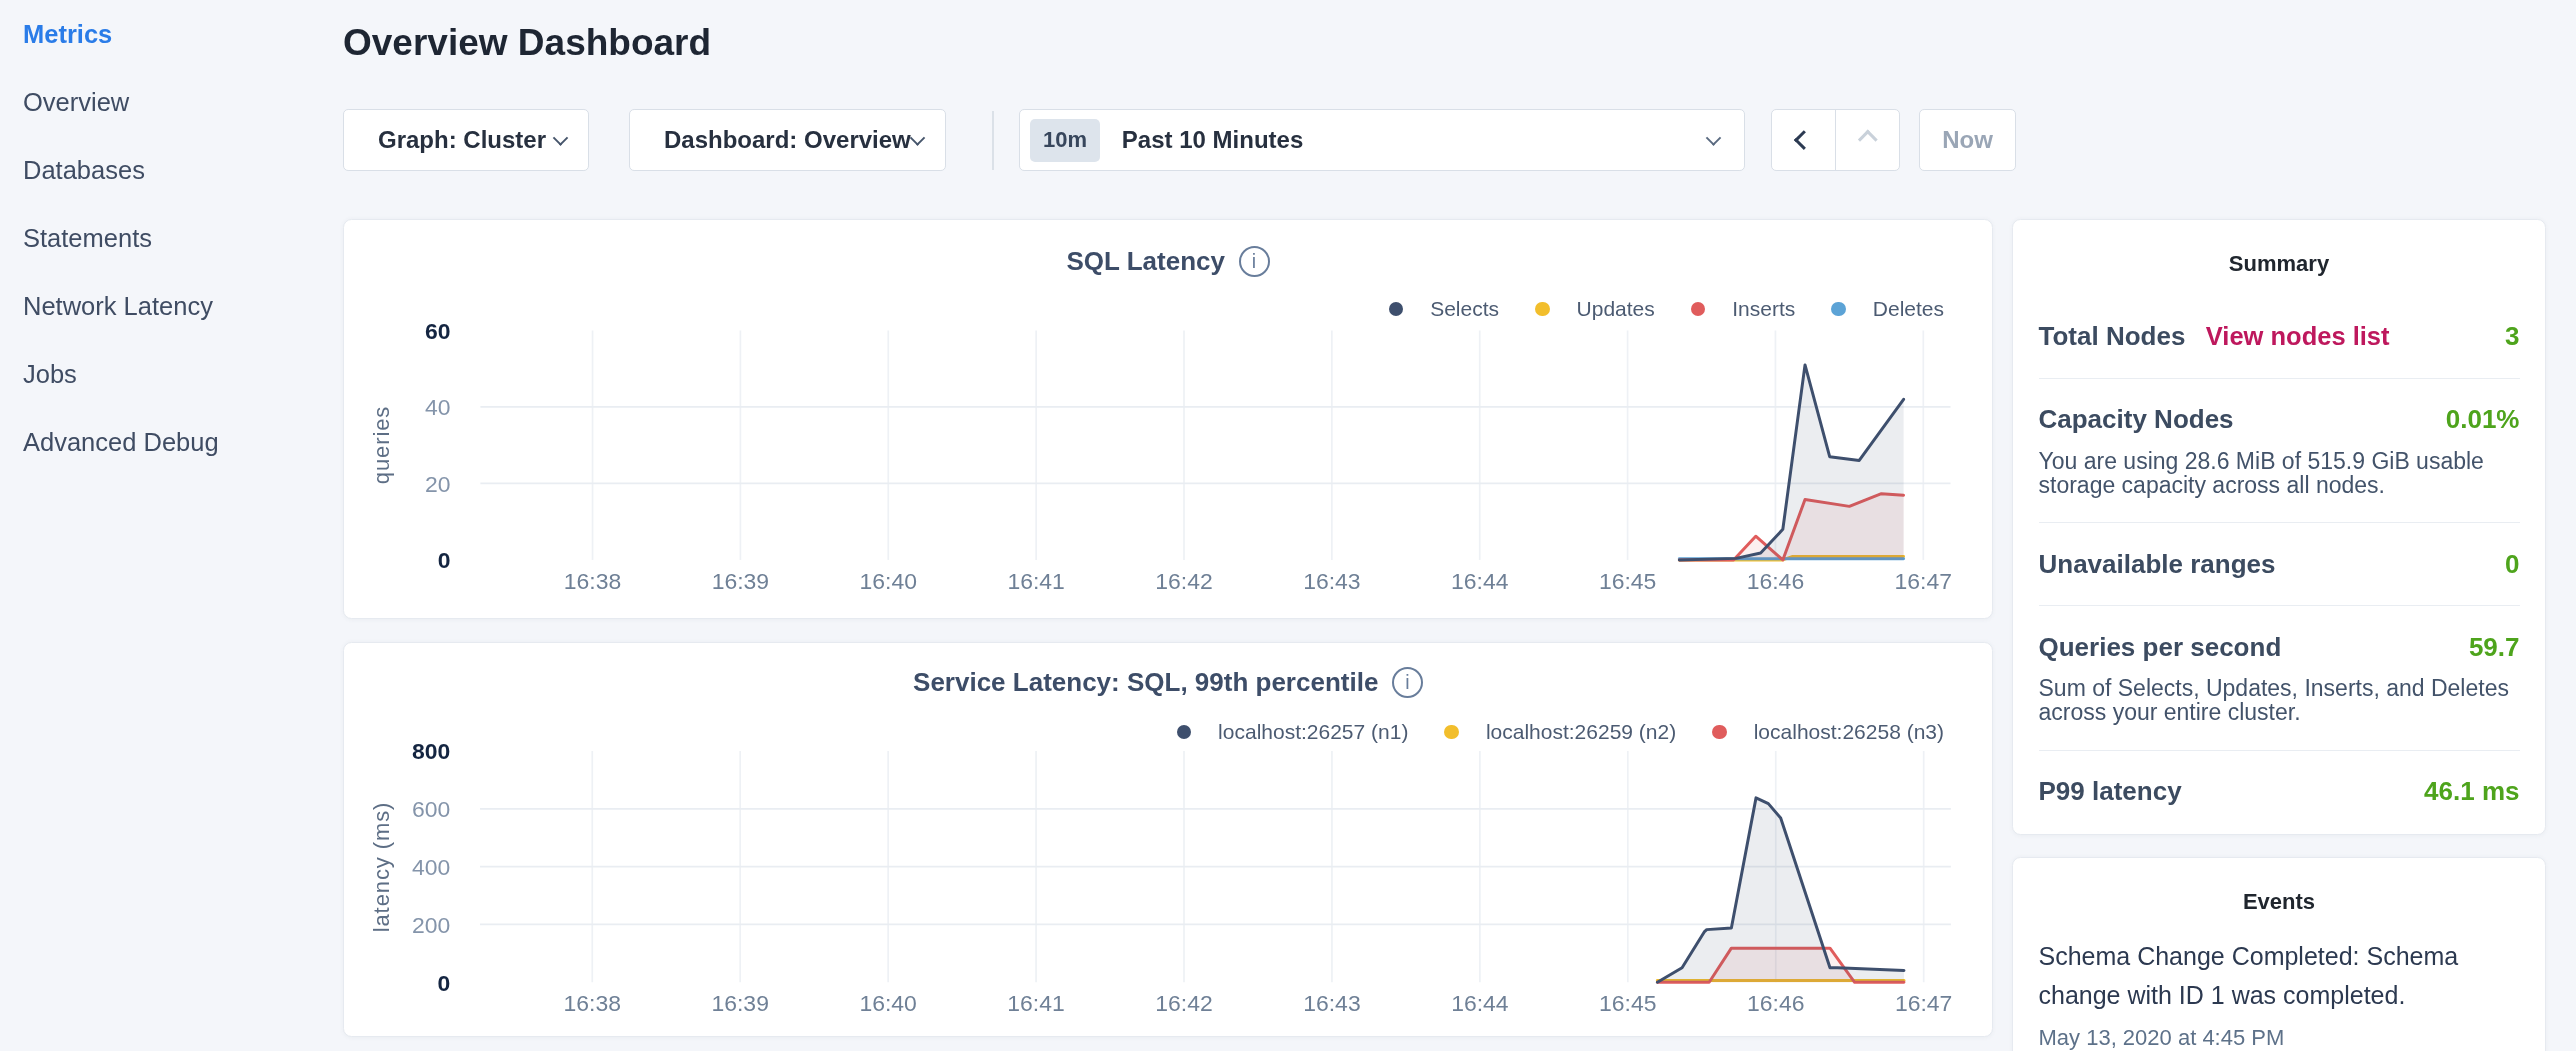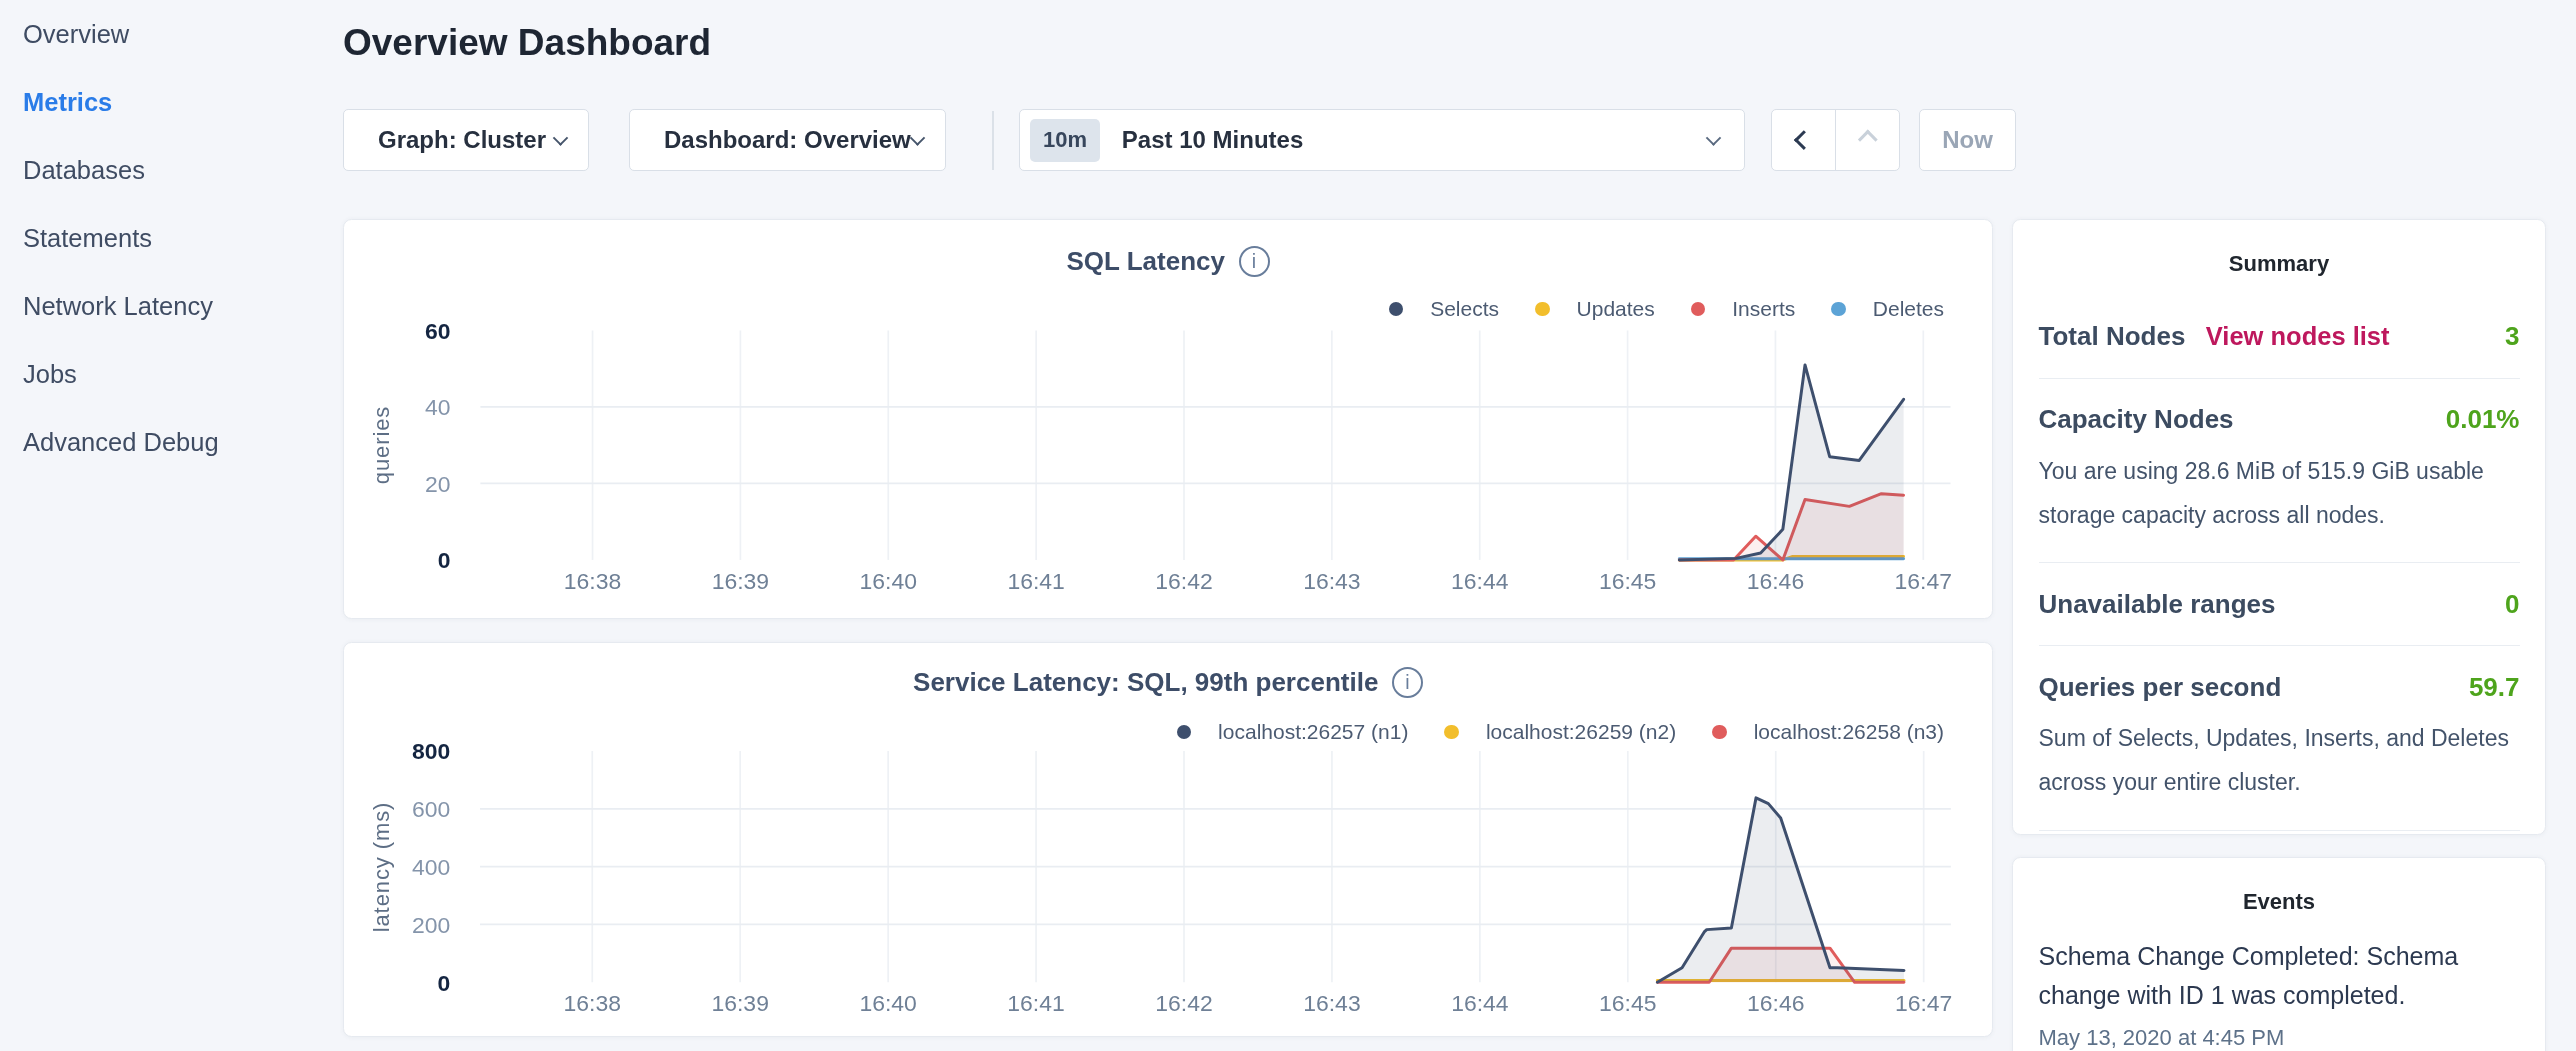--- a/index.html
+++ b/index.html
@@ -64,34 +64,34 @@
   #panel2 .ylab { top:224px; }
   
   .card-title { text-align:center; font-size:22px; font-weight:700; color:#20262e; padding-top:31px; }
   .sum-body { padding:18.7px 25.5px 0; }
   .srow { padding:25.5px 0; }
   .srow + .srow { border-top:1.7px solid #e9edf2; }
   .srow-head { display:flex; align-items:baseline; }
   .sr-label { font-size:26px; font-weight:700; color:#3c4b60; }
   .sr-link { font-size:25.5px; font-weight:600; color:#be185d; margin-left:20.4px; cursor:pointer; }
   .sr-value { margin-left:auto; font-size:26px; font-weight:700; color:#4ea41c; }
-  .sr-sub { font-size:23px; color:#43536a; line-height:44px; margin-top:13.6px; }
+  .sr-sub { font-size:23px; color:#43536a; line-height:24px; margin-top:13.6px; }
   .ev-body { padding:22px 25.5px; }
   .ev-text { font-size:25px; color:#2c3950; line-height:39px; }
   .ev-time { font-size:22px; color:#5d7189; margin-top:10.2px; }
 </style>
 </head>
 <body>
 
 <nav class="sidebar">
-  <div class="nav-item">
-      <span>Overview</span>
-    </div>
   <div class="nav-item active">
       <span>Metrics</span>
+    </div>
+  <div class="nav-item">
+      <span>Overview</span>
     </div>
   <div class="nav-item">
       <span>Databases</span>
     </div>
   <div class="nav-item">
       <span>Statements</span>
     </div>
   <div class="nav-item">
       <span>Network Latency</span>
     </div>

